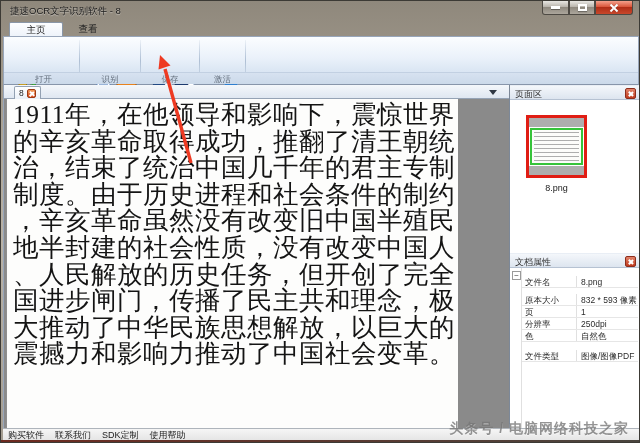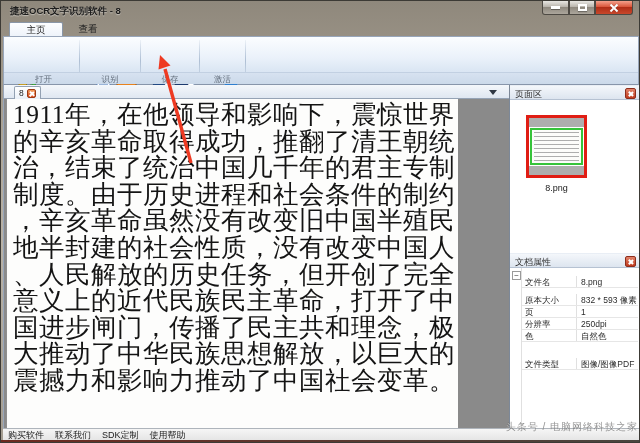--- a/index.html
+++ b/index.html
@@ -6,21 +6,21 @@
   html,body { width:640px; height:443px; overflow:hidden; }
   body { font-family:"Liberation Sans", sans-serif; }
 
   .window {
     position:relative; width:640px; height:443px;
     background:linear-gradient(180deg,#8f887c 0%,#aca496 30%,#b9b2a6 55%,#a49d91 100%);
     border:1px solid #3c3a35;
   }
 
   
-  .titlebar { position:absolute; left:0; top:0; width:100%; height:21px;font-weight:bold; }
+  .titlebar { position:absolute; left:0; top:0; width:100%; height:21px; }
   .title-text { position:absolute; left:9px; top:4px; font-size:9.5px; color:#1c1c1c; text-shadow:0 1px 1px rgba(255,255,255,.45); }
   .caption { position:absolute; right:6px; top:0; display:flex; }
   .cap-btn { height:14px; border:1px solid #4e4a44; border-top:none; display:flex; align-items:center; justify-content:center; position:relative; }
   .cap-min { width:27px; border-radius:0 0 0 3px; background:linear-gradient(180deg,#e8e6e2,#b9b4ac 45%,#8f897f 50%,#aca69c); }
   .cap-max { width:26px; background:linear-gradient(180deg,#e8e6e2,#b9b4ac 45%,#8f897f 50%,#aca69c); }
   .cap-close { width:38px; border-radius:0 0 3px 0; background:linear-gradient(180deg,#f4a08b,#d9553a 45%,#b02e17 50%,#c8482c); }
   .glyph-min { width:9px; height:3px; background:#fff; box-shadow:0 1px 0 rgba(0,0,0,.35); }
   .glyph-max { width:9px; height:7px; border:2px solid #fff; box-shadow:0 1px 1px rgba(0,0,0,.3); }
   .glyph-x { position:relative; width:10px; height:10px; }
   .glyph-x::before,.glyph-x::after { content:""; position:absolute; left:4px; top:0; width:2px; height:10px; background:#fff; box-shadow:0 0 1px rgba(0,0,0,.4); }
@@ -83,21 +83,21 @@
   .prow { position:absolute; left:12px; right:1px; height:12px; border-bottom:1px solid #e6e6e6; display:flex; }
   .prow .pl { width:55px; padding-left:3px; border-right:1px solid #e0e0e0; line-height:12px; overflow:hidden; }
   .prow .pv { flex:1; padding-left:4px; line-height:12px; overflow:hidden; white-space:nowrap; }
 
   
   .statusbar { position:absolute; left:2px; top:427px; width:636px; height:14px;
     background:linear-gradient(180deg,#f6f6f6,#e2e2e2); border-top:1px solid #aeb4bb; display:flex; gap:11px; padding-left:5px; }
   .status-item { font-size:9px; color:#222; }
 
   
-  .watermark { position:absolute; right:1px; top:419px; z-index:50; font-size:10px; font-weight:normal; color:#777; opacity:.78; letter-spacing:1px; text-shadow:0 1px 0 rgba(255,255,255,.5); }
+  .watermark { position:absolute; right:10px; top:419px; z-index:50; font-size:14px; font-weight:bold; color:#777; opacity:.78; letter-spacing:1px; text-shadow:0 1px 0 rgba(255,255,255,.5); }
   .arrow-overlay { position:absolute; inset:0; z-index:60; pointer-events:none; }
 
   .bottomedge { position:absolute; left:0; bottom:0; width:100%; height:2px; background:linear-gradient(90deg,#6d2a20,#4a453e); }
 </style>
 </head>
 <body>
 
 <div class="window">
 
   <div class="titlebar">
@@ -226,21 +226,20 @@
   <div class="viewport">
     <div class="page">
       <div class="page-text">
         <div class="pline">1911年，在他领导和影响下，震惊世界</div>
         <div class="pline">的辛亥革命取得成功，推翻了清王朝统</div>
         <div class="pline">治，结束了统治中国几千年的君主专制</div>
         <div class="pline">制度。由于历史进程和社会条件的制约</div>
         <div class="pline">，辛亥革命虽然没有改变旧中国半殖民</div>
         <div class="pline">地半封建的社会性质，没有改变中国人</div>
         <div class="pline">、人民解放的历史任务，但开创了完全</div>
-        <div class="pline">意义上的近代民族民主革命，打开了中</div>
         <div class="pline">国进步闸门，传播了民主共和理念，极</div>
         <div class="pline">大推动了中华民族思想解放，以巨大的</div>
         <div class="pline">震撼力和影响力推动了中国社会变革。</div>
       </div>
     </div>
   </div>
 
   <div class="rightpanel">
 
     <div class="panel-header">
@@ -280,21 +279,21 @@
         <div class="pv">1</div>
       </div>
       <div class="prow" style="top:50px;">
         <div class="pl">分辨率</div>
         <div class="pv">250dpi</div>
       </div>
       <div class="prow" style="top:62px;">
         <div class="pl">色</div>
         <div class="pv">自然色</div>
       </div>
-      <div class="prow" style="top:90px;">
+      <div class="prow" style="top:82px;">
         <div class="pl">文件类型</div>
         <div class="pv">图像/图像PDF</div>
       </div>
     </div>
   </div>
 
   <div class="statusbar">
     <span class="status-item">购买软件</span>
     <span class="status-item">联系我们</span>
     <span class="status-item">SDK定制</span>

